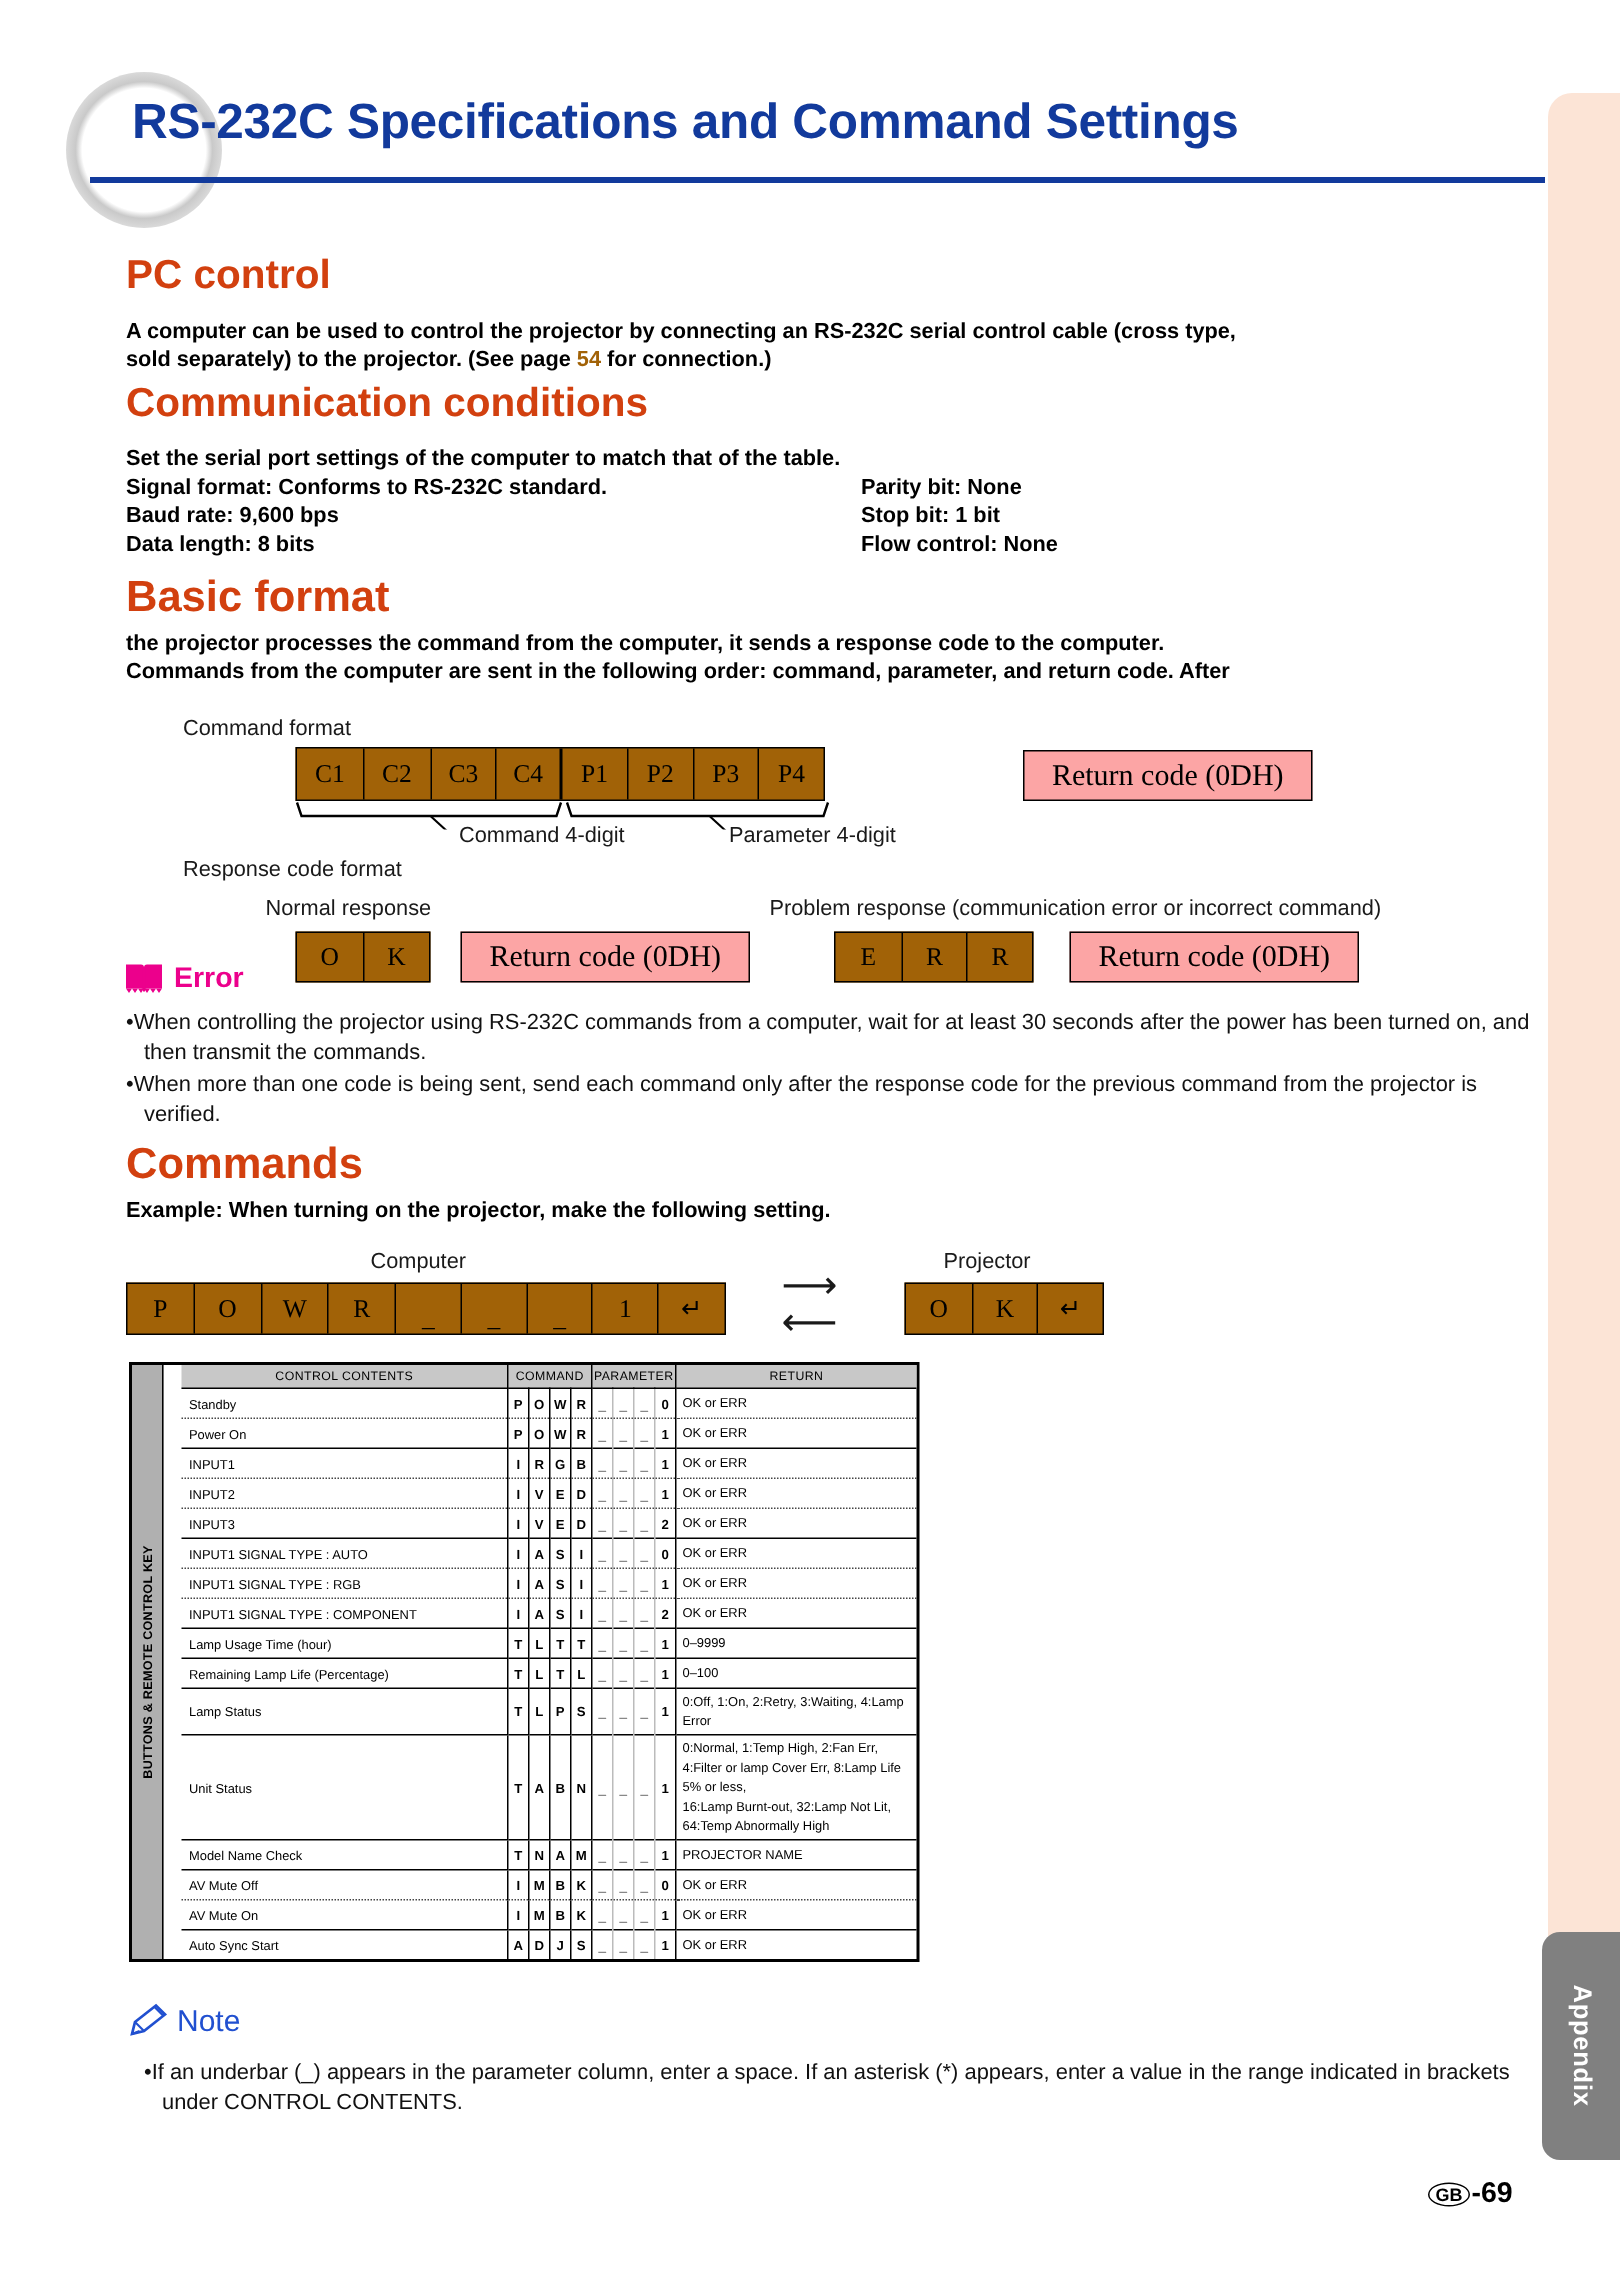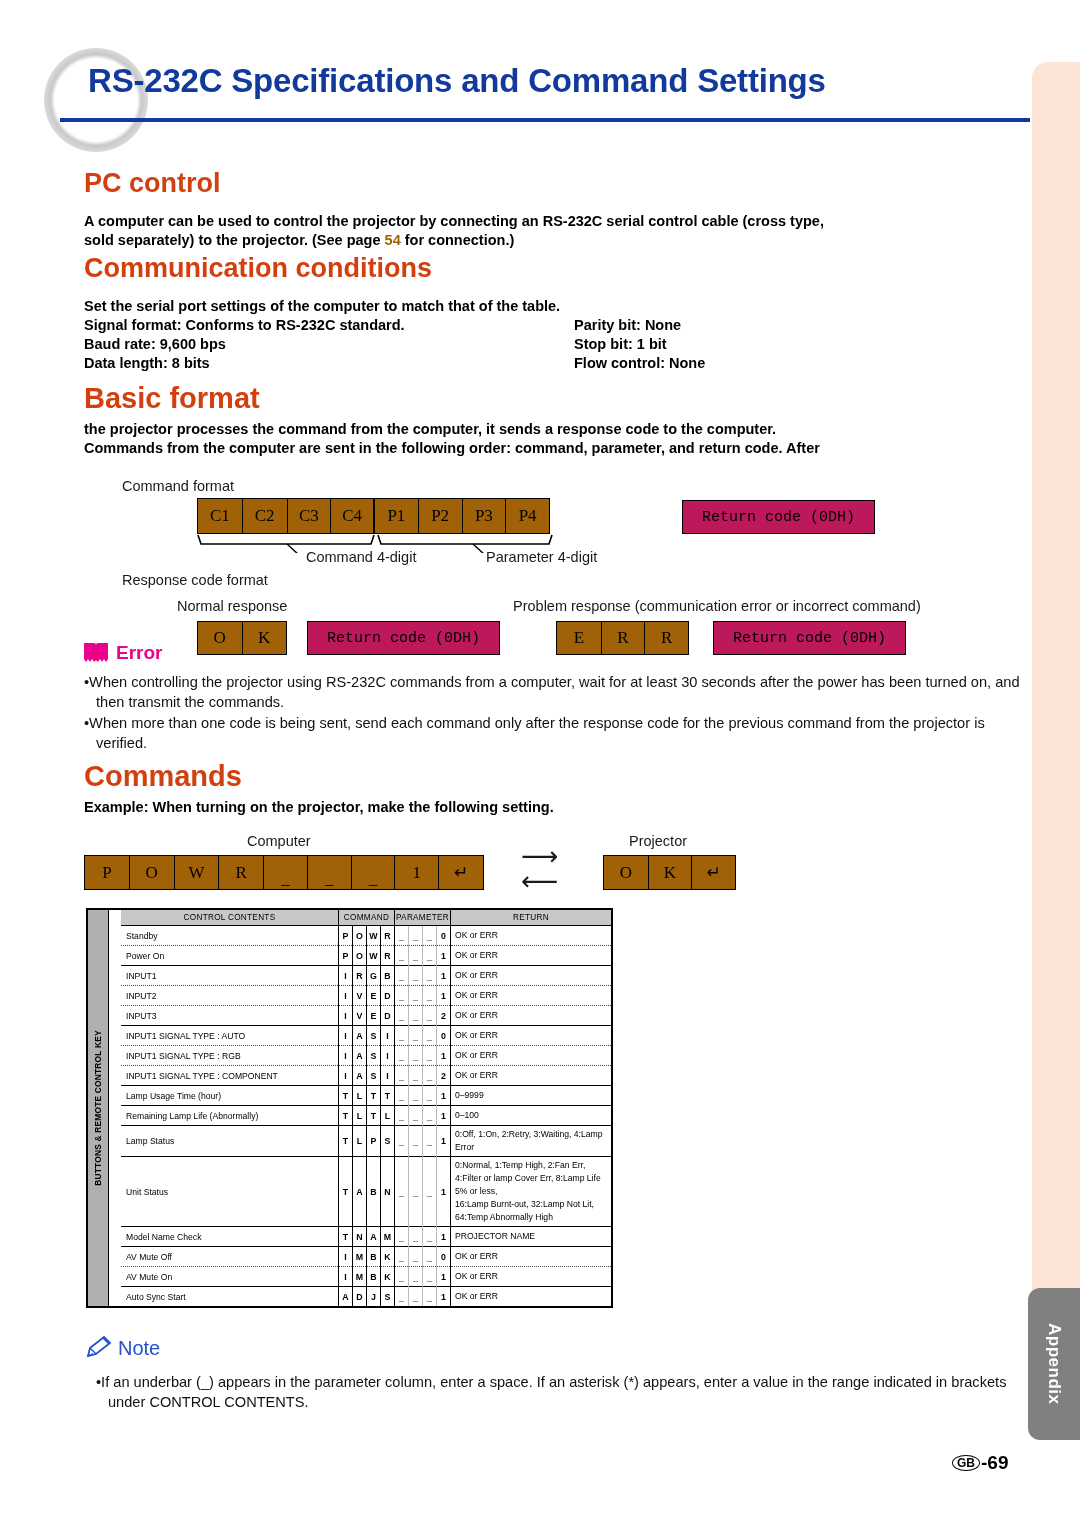--- a/index.html
+++ b/index.html
@@ -129,27 +129,27 @@
     justify-content: center;
     font-size: 17px;
     font-family: "Liberation Serif", serif;
     color: #000;
   }
   .cellbox > div:last-child { border-right: none; }
 
   .retbox {
     position: absolute;
     border: 1.6px solid #000;
-    background: #be185d;
+    background: #fca5a5;
     box-sizing: border-box;
     display: flex;
     align-items: center;
     justify-content: center;
-    font-size: 15px;
-    font-family: Liberation Mono, monospace;
+    font-size: 20px;
+    font-family: Liberation Serif, serif;
   }
 
   .brace { position: absolute; }
 
   
   .info-head {
     position: absolute;
     left: 82px; top: 640px;
     display: flex; align-items: center;
   }
@@ -528,21 +528,21 @@
               <td class="c-cmd c-cmd-last">T</td>
               <td class="c-par">_</td>
               <td class="c-par">_</td>
               <td class="c-par">_</td>
               <td class="c-par-val">1</td>
               <td class="c-ret">
                 <div>0–9999</div>
               </td>
             </tr>
             <tr class="rowsolid">
-              <td class="c-contents">Remaining Lamp Life (Abnormally)</td>
+              <td class="c-contents">Remaining Lamp Life (Percentage)</td>
               <td class="c-cmd">T</td>
               <td class="c-cmd">L</td>
               <td class="c-cmd">T</td>
               <td class="c-cmd c-cmd-last">L</td>
               <td class="c-par">_</td>
               <td class="c-par">_</td>
               <td class="c-par">_</td>
               <td class="c-par-val">1</td>
               <td class="c-ret">
                 <div>0–100</div>

